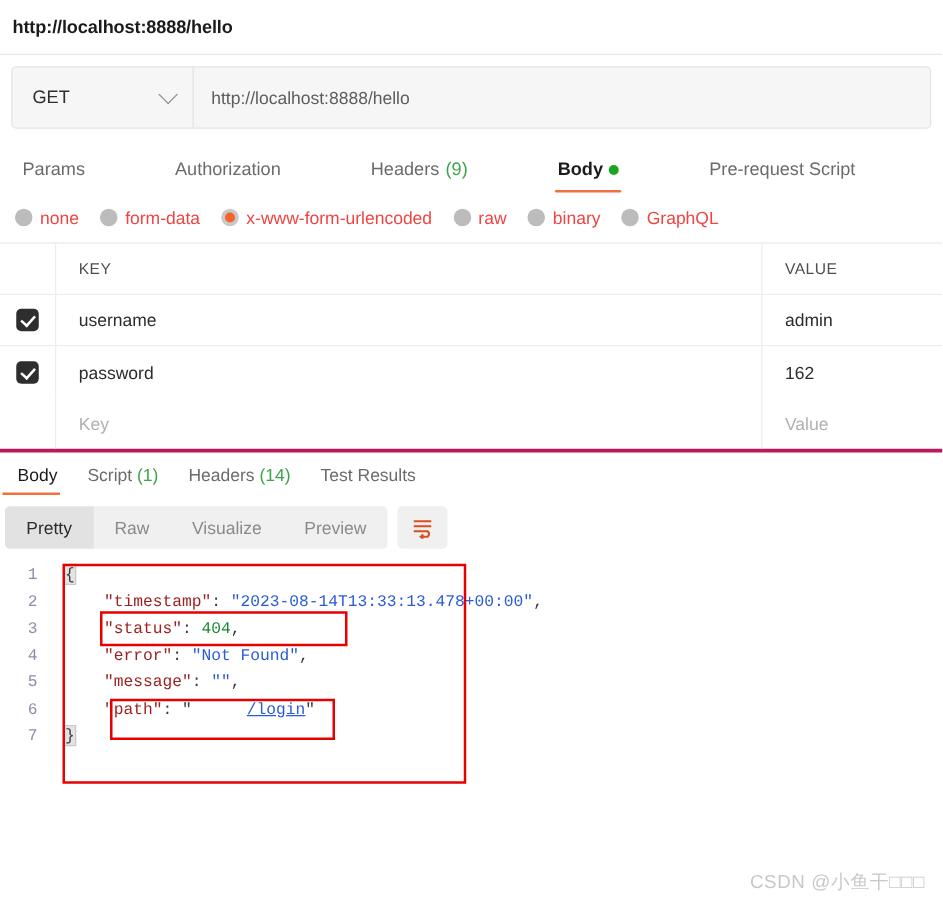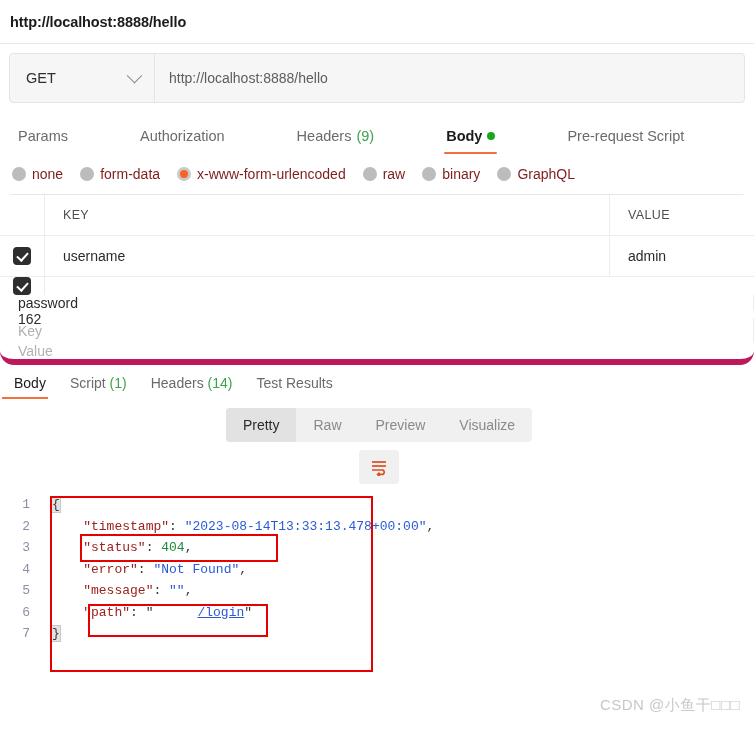--- a/index.html
+++ b/index.html
@@ -108,21 +108,21 @@
     display: flex;
     align-items: center;
     gap: 17px;
     padding: 12px 12px 12px 12px;
   }
   .radio-opt {
     display: flex;
     align-items: center;
     gap: 6px;
     font-size: 14px;
-    color: #7f1d1d;
+    color: #ef4444;
     cursor: pointer;
     white-space: nowrap;
   }
   .radio {
     width: 14px; height: 14px;
     border-radius: 50%;
     background: #bcbcbc;
     flex: none;
     position: relative;
   }
@@ -132,29 +132,28 @@
     position: absolute;
     left: 3px; top: 3px;
     width: 8px; height: 8px;
     border-radius: 50%;
     background: #f4642a;
   }
 
   
   .kv-table {
     border-top: 1px solid #e6e6e6;
-    border-bottom: 6px solid #be185d;
-    border-radius: 14px;
+    border-bottom: 3px solid #be185d;
   }
   .kv-row {
     display: flex;
     height: 41px;
     border-bottom: 1px solid #ededed;
   }
-  .kv-row:last-child { border-bottom: none; flex-direction: column; }
+  .kv-row:last-child { border-bottom: none; }
   .kv-head { background: #fff; }
   .kv-check {
     width: 45px;
     flex: none;
     display: flex;
     align-items: center;
     justify-content: center;
     border-right: 1px solid #ededed;
   }
   .checkbox {
@@ -217,21 +216,20 @@
     height: 2.5px;
     background: #f1703b;
   }
 
   
   .view-toolbar {
     display: flex;
     align-items: center;
     gap: 8px;
     padding: 9px 0 0 4px;
-    flex-direction: column;
   }
   .seg-group {
     display: flex;
     background: #f0f0f0;
     border-radius: 4px;
     overflow: hidden;
     height: 34px;
   }
   .seg {
     display: flex;
@@ -422,22 +420,22 @@
     <div class="res-tab active"><span>Body</span></div>
     <div class="res-tab"><span>Script</span><span class="count-badge"> (1)</span></div>
     <div class="res-tab"><span>Headers</span><span class="count-badge"> (14)</span></div>
     <div class="res-tab"><span>Test Results</span></div>
   </div>
 
 <div class="view-toolbar">
   <div class="seg-group" id="seg-group">
       <div class="seg active">Pretty</div>
       <div class="seg">Raw</div>
+      <div class="seg">Visualize</div>
       <div class="seg">Preview</div>
-      <div class="seg">Visualize</div>
     </div>
   <div class="wrap-btn">
     <svg width="20" height="18" viewBox="0 0 20 18">
       <line x1="3" y1="4" x2="17" y2="4" stroke="#d94f1e" stroke-width="1.7"></line>
       <line x1="3" y1="8" x2="17" y2="8" stroke="#d94f1e" stroke-width="1.7"></line>
       <path d="M3 12 H14 a2.6 2.6 0 0 1 0 4.4 H9" fill="none" stroke="#d94f1e" stroke-width="1.7"></path>
       <path d="M10.6 14.6 L8.6 16.4 L10.6 18.2" fill="none" stroke="#d94f1e" stroke-width="1.7"></path>
     </svg>
   </div>
 </div>

